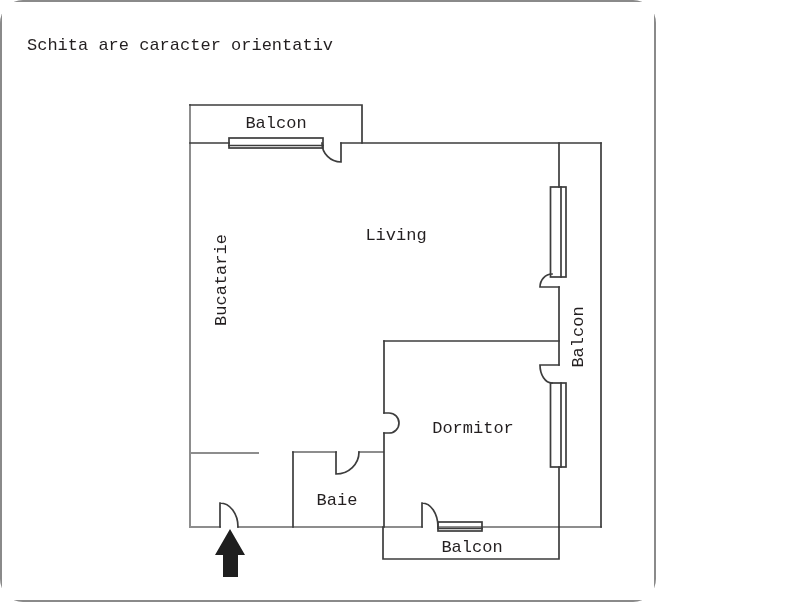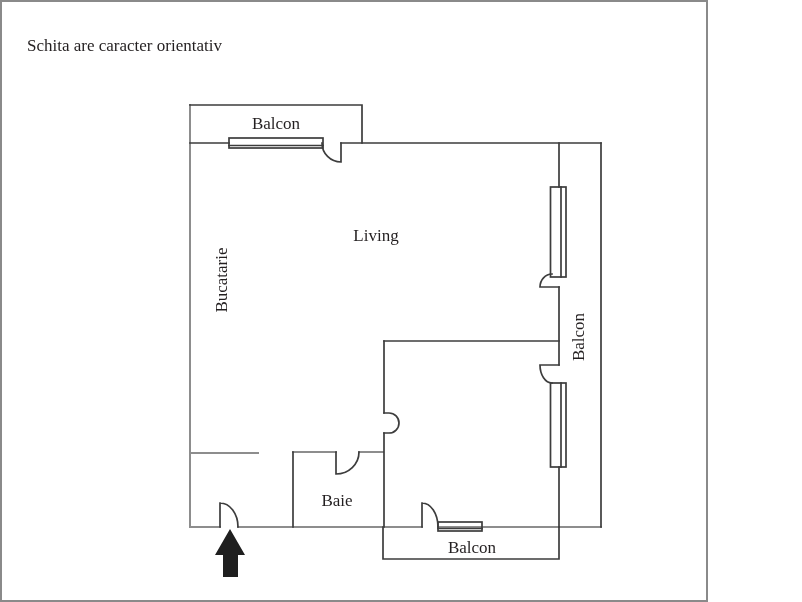--- a/index.html
+++ b/index.html
@@ -1,22 +1,23 @@
 <!DOCTYPE html>
 <html><head>
 <meta charset="utf-8">
 <style>
   html,body{margin:0;padding:0;background:#fff;}
   .page{
     position:relative;
-    width:708px;height:602px;
+    width:656px;height:602px;
     background:var(--bg,#ffffff);
-    font-family:Liberation Serif, serif;
+    font-family:Liberation Mono, monospace;
     overflow:hidden;
     box-sizing:border-box;
+    border-radius:23px;
   }
   .frame{
     position:absolute;inset:0;
     border:2px solid var(--border,#8a8a8a);
     box-sizing:border-box;
     pointer-events:none;
   }
   svg.plan{position:absolute;left:0;top:0;}
   .stroke-dark{stroke:var(--wall-dark,#3d3d3d);stroke-width:1.7;fill:none;stroke-linecap:square;}
   .stroke-light{stroke:var(--wall-light,#8d8d8d);stroke-width:2;fill:none;stroke-linecap:square;}
@@ -85,22 +86,23 @@
     <path class="stroke-dark" d="M422,503 V527 M422,503 A16,24 0 0 1 438,527"></path>
     <path class="stroke-dark" d="M220,503 V527 M220,503 A18,24 0 0 1 238,527"></path>
 
     <polygon class="arrow-fill" points="230,529 245,555 238,555 238,577 223,577 223,555 215,555"></polygon>
   </svg>
 
   <div class="label" style="left:236px;top:114px;width:80px;">Balcon</div>
 
   <div class="label vertical" style="left:162px;top:270px;width:120px;">Bucatarie</div>
 
-  <div class="label" style="left:336px;top:226px;width:80px;">Living</div>
+  <div class="label" style="left:356px;top:226px;width:80px;">Living</div>
 
   <div class="label vertical" style="left:519px;top:327px;width:120px;">Balcon</div>
 
+  <div class="label" style="left:423px;top:419px;width:100px;">Dormitor</div>
 
   <div class="label" style="left:297px;top:491px;width:80px;">Baie</div>
 
   <div class="label" style="left:432px;top:538px;width:80px;">Balcon</div>
 
 </div>
 
 </body></html>

